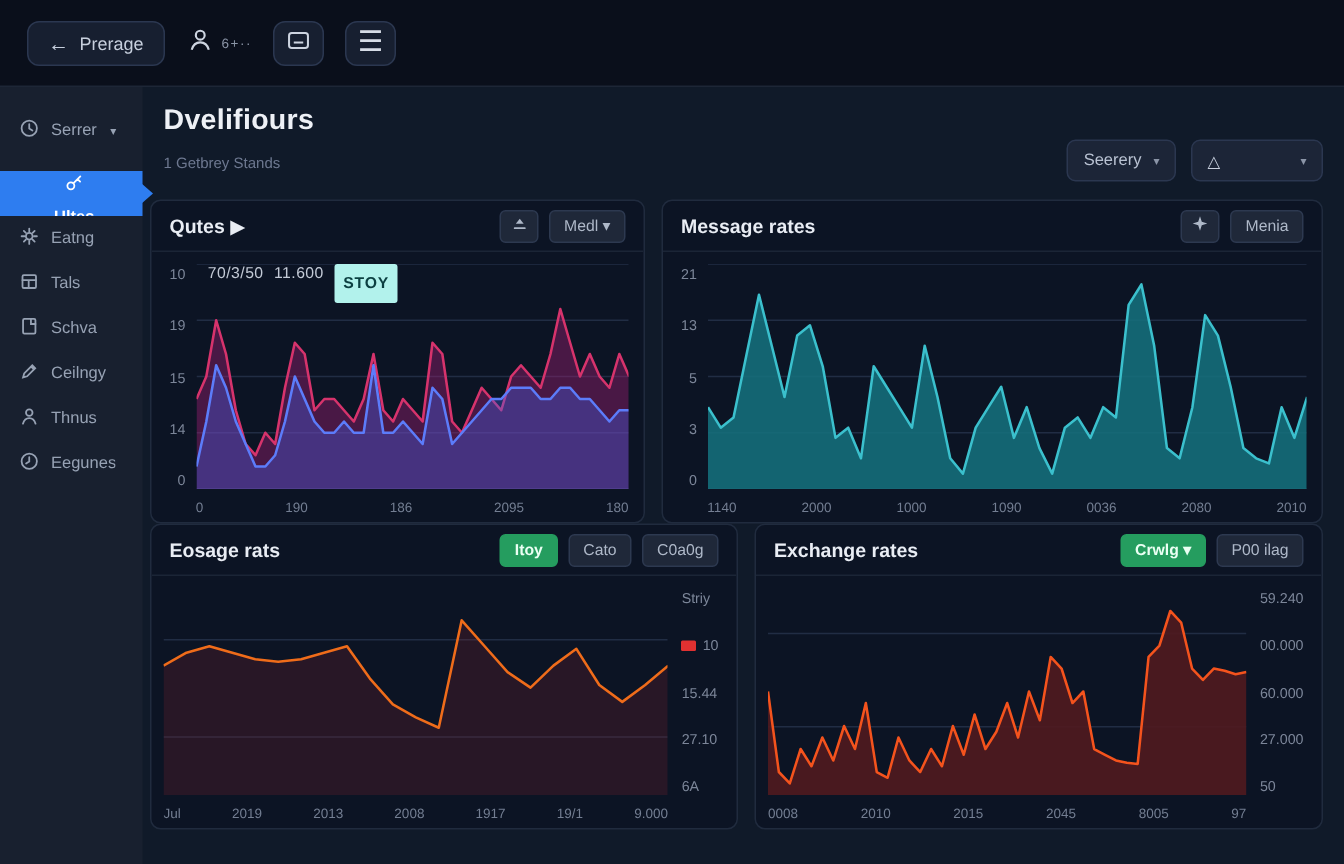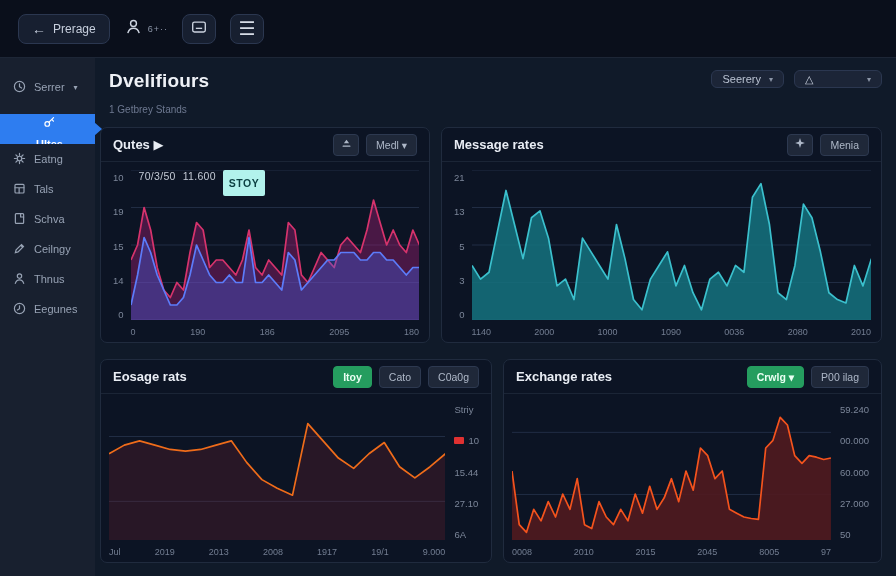--- a/index.html
+++ b/index.html
@@ -60,30 +60,30 @@
   .side-chevron { font-size: 8px; margin-left: 2px; }
 
   
   .main { flex: 1; min-width: 0; padding: 12px 14px 10px 5px; background: #101a29; }
   .page-head { display: flex; justify-content: space-between; align-items: flex-start;
                margin: 0 0 12px 9px; }
   .page-title { font-size: 19px; font-weight: bold; color: #eef1f6; letter-spacing: .2px; }
   .page-sub { font-size: 10px; color: #6d7890; margin-top: 12px; }
   .head-controls { display: flex; gap: 10px; }
   .select-btn {
-    height: 18px; background: #1c2537; border: 1px solid #2b3750; border-radius: 6px;
+    height: 28px; background: #1c2537; border: 1px solid #2b3750; border-radius: 6px;
     color: #b9c2d2; font-size: 11px; display: flex; align-items: center; gap: 8px;
-    padding: 0 10px; cursor: pointer;
+    padding: 0 10px; cursor: pointer; margin-top: 23px;
   }
   .select-btn .chev { font-size: 8px; color: #8b95a7; }
   .select-btn.scope { width: 88px; justify-content: space-between; }
   .scope-glyph { font-size: 11px; color: #c7cfdd; }
 
   
-  .grid-row { display: flex; gap: 11px; margin-bottom: 16px; }
+  .grid-row { display: flex; gap: 11px; margin-bottom: 0; }
   .panel {
     background: #0c1424; border: 1px solid #202b3e; border-radius: 7px;
     display: flex; flex-direction: column; overflow: hidden;
   }
   .row-1 { height: 216px; }
   .row-2 { height: 204px; }
   .panel-1 { flex: 0 0 330px; }
   .panel-2 { flex: 1; }
   .panel-3 { flex: 0 0 392px; }
   .panel-4 { flex: 1; }

